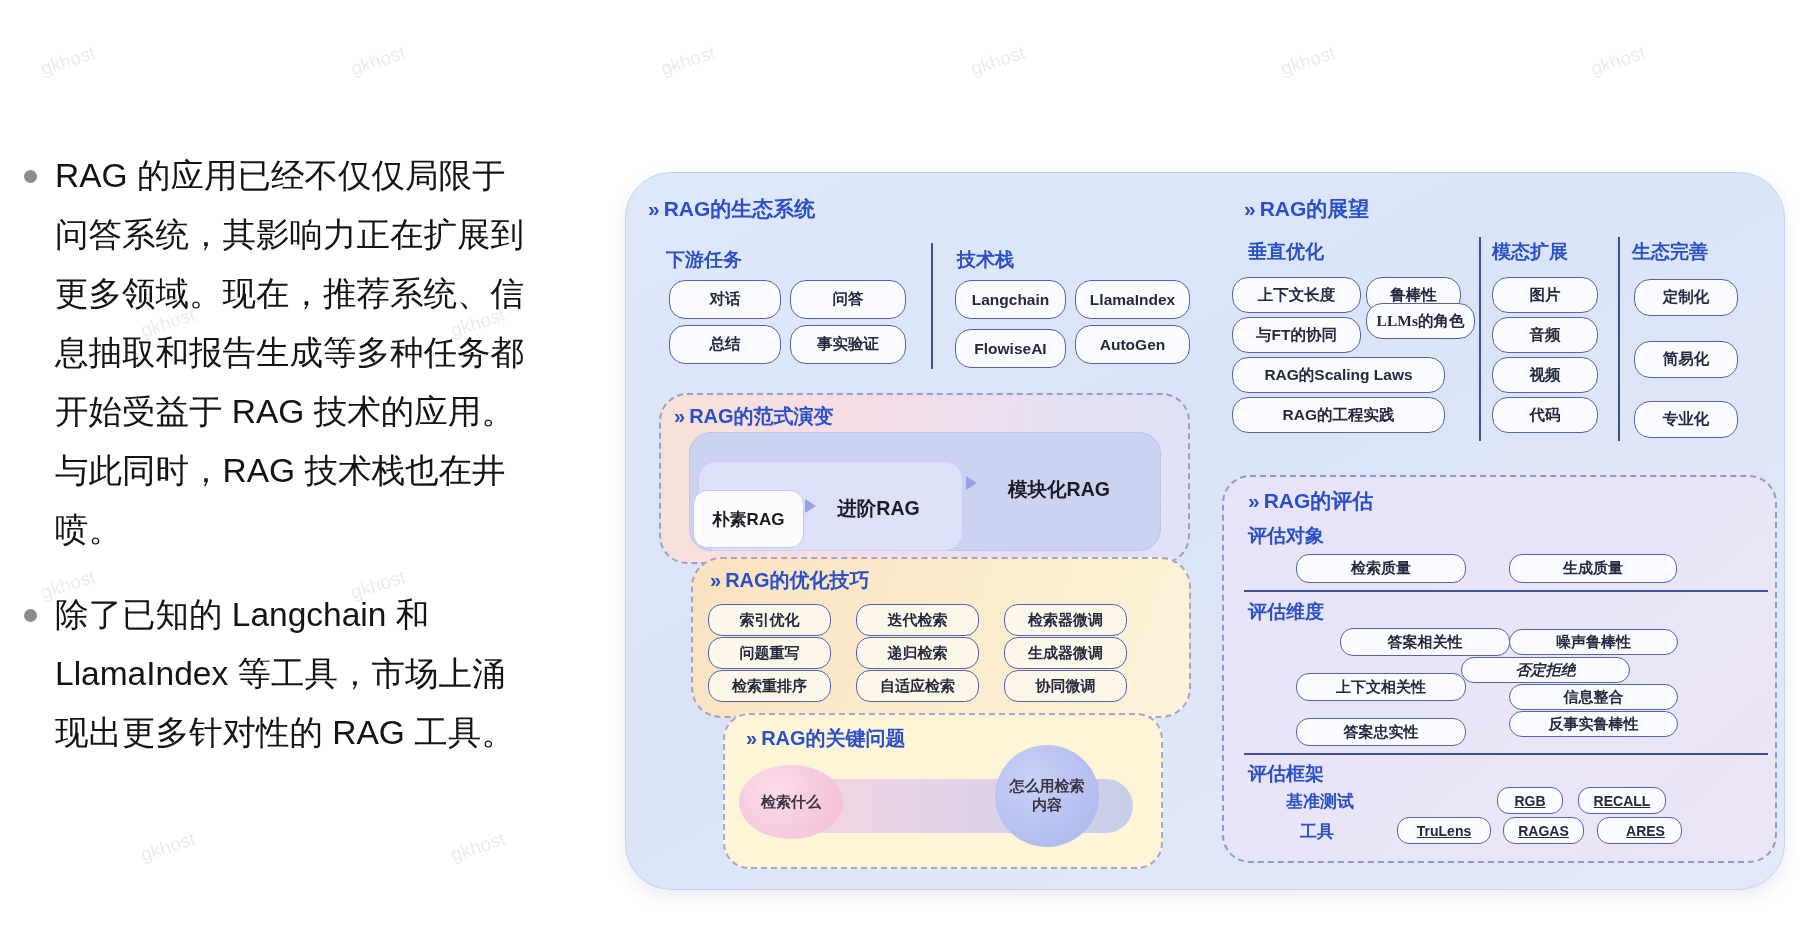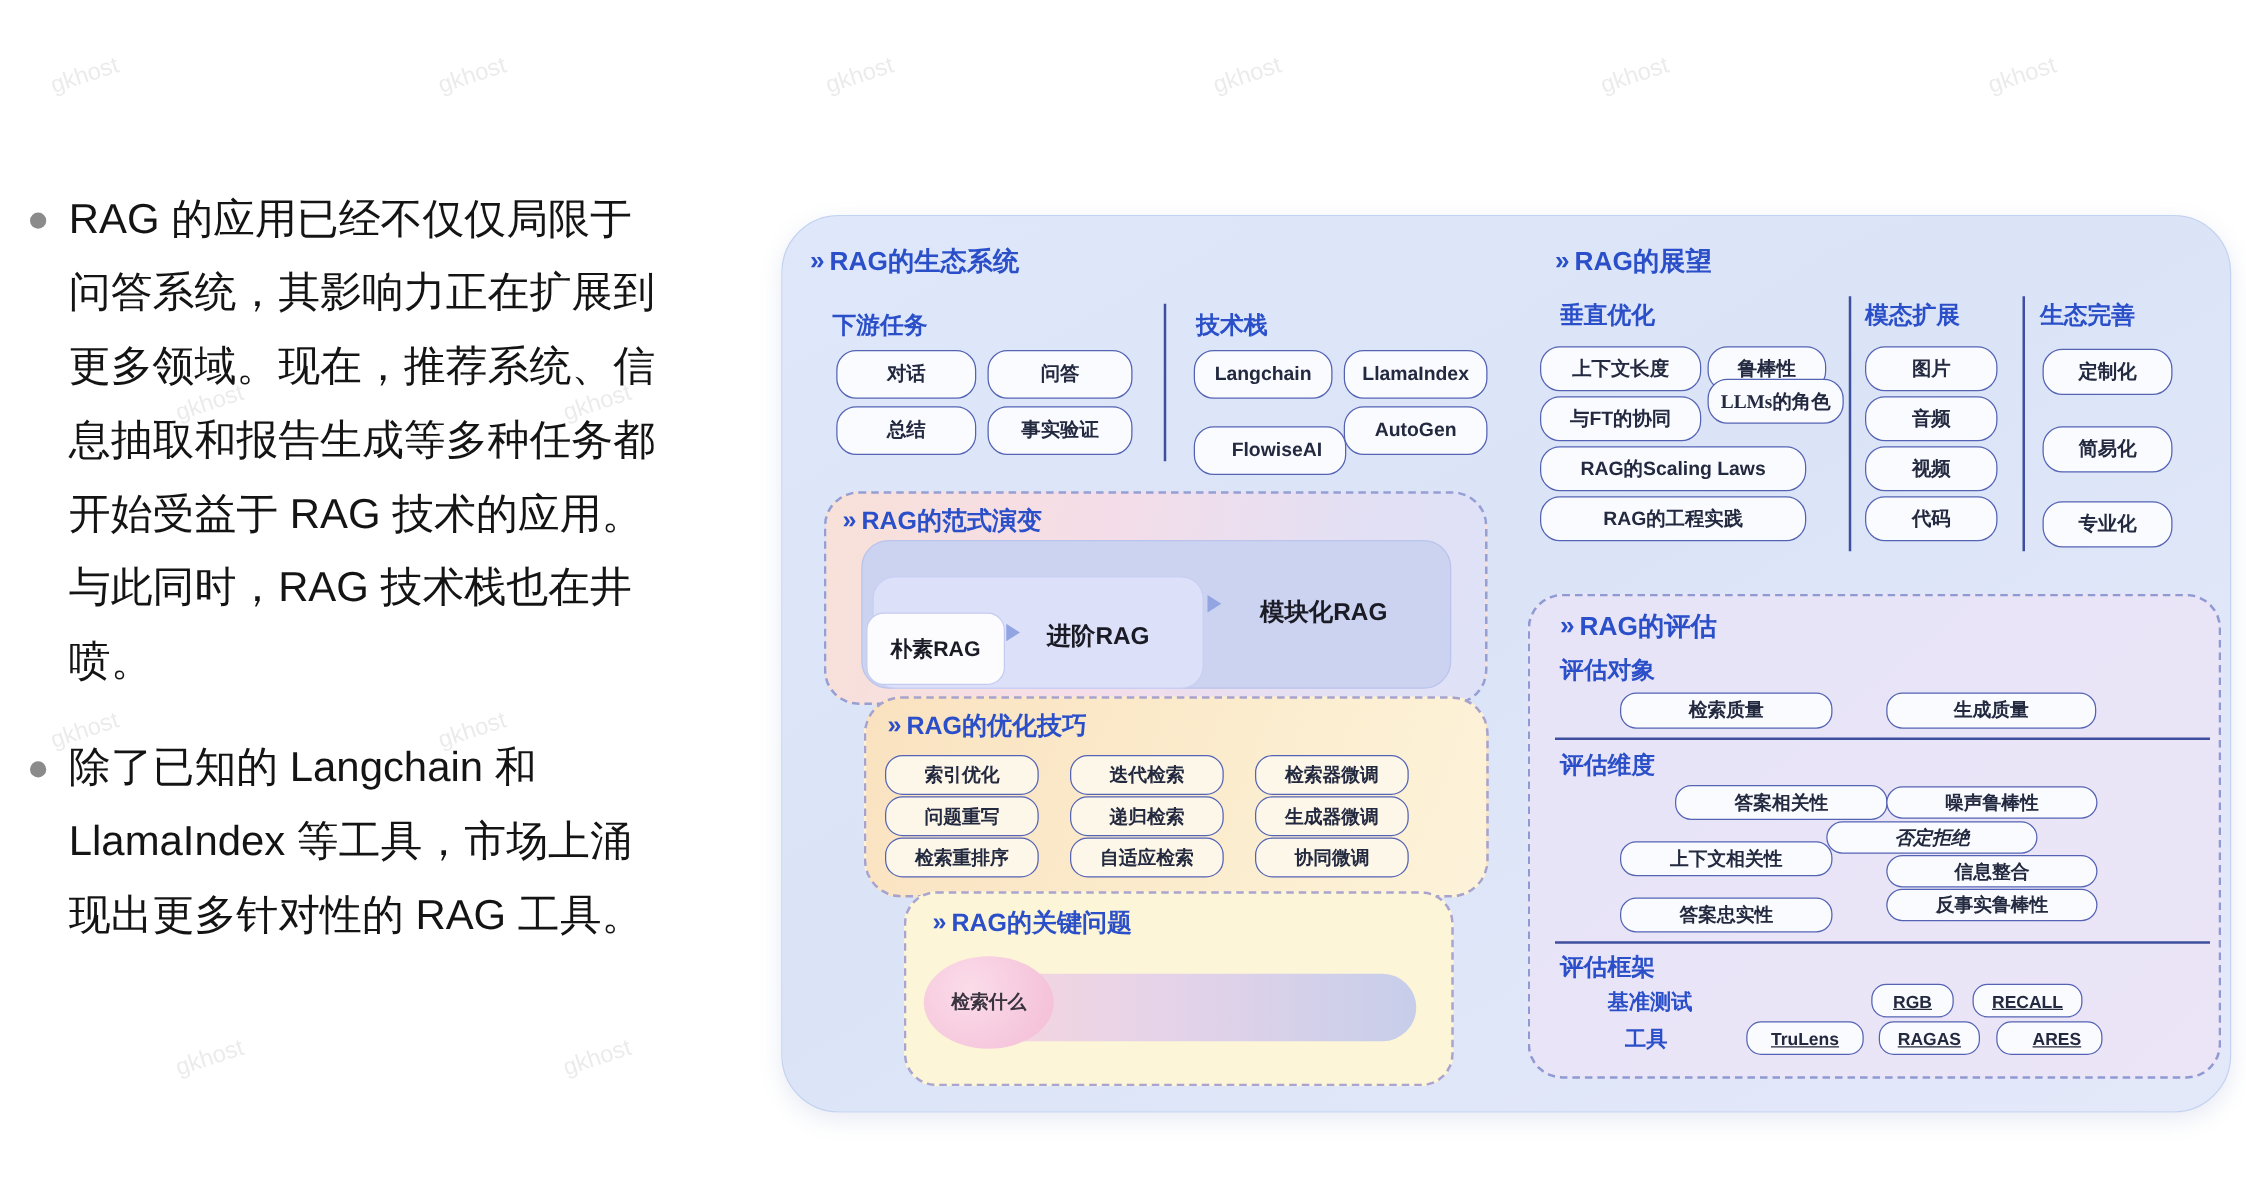--- a/index.html
+++ b/index.html
@@ -123,21 +123,21 @@
     </div>
     <div class="lbl" style="left:40px;top:74px;">下游任务</div>
     <div class="btn" style="left:43px;top:107px;width:110px;height:37px;">对话</div>
     <div class="btn" style="left:164px;top:107px;width:114px;height:37px;">问答</div>
     <div class="btn" style="left:43px;top:152px;width:110px;height:37px;">总结</div>
     <div class="btn" style="left:164px;top:152px;width:114px;height:37px;">事实验证</div>
     <div class="vdiv" style="left:305px;top:70px;height:126px;"></div>
     <div class="lbl" style="left:331px;top:74px;">技术栈</div>
     <div class="btn" style="left:329px;top:107px;width:109px;height:37px;">Langchain</div>
     <div class="btn" style="left:449px;top:107px;width:113px;height:37px;">LlamaIndex</div>
-    <div class="btn" style="left:329px;top:168px;width:109px;height:37px;padding-left:11px;">FlowiseAI</div>
+    <div class="btn" style="left:329px;top:156px;width:109px;height:37px;">FlowiseAI</div>
     <div class="btn" style="left:449px;top:152px;width:113px;height:37px;">AutoGen</div>
 
     <div class="hdr hdr-21" style="left:618px;top:22px;">
       <span class="hdr-arrow">»</span>
       <span>RAG的展望</span>
     </div>
     <div class="lbl" style="left:622px;top:66px;">垂直优化</div>
     <div class="btn" style="left:606px;top:104px;width:127px;height:34px;">上下文长度</div>
     <div class="btn" style="left:740px;top:104px;width:93px;height:34px;">鲁棒性</div>
     <div class="btn" style="left:606px;top:144px;width:127px;height:34px;">与FT的协同</div>
@@ -185,20 +185,23 @@
     <div class="btn btn-opt" style="left:378px;top:497px;width:121px;height:30px;">协同微调</div>
 
     <div class="box-keyq"></div>
     <div class="hdr hdr-20" style="left:120px;top:552px;">
       <span class="hdr-arrow">»</span>
       <span>RAG的关键问题</span>
     </div>
     <div class="kq-band"></div>
     <div class="blob blob1">
       <span>检索什么</span>
+    </div>
+    <div class="blob blob3">
+      <span>怎么用检索内容</span>
     </div>
 
     <div class="box-eval"></div>
     <div class="hdr hdr-21" style="left:622px;top:314px;">
       <span class="hdr-arrow">»</span>
       <span>RAG的评估</span>
     </div>
     <div class="lbl" style="left:622px;top:350px;">评估对象</div>
     <div class="btn btn-eval" style="left:670px;top:381px;width:168px;height:27px;">检索质量</div>
     <div class="btn btn-eval" style="left:883px;top:381px;width:166px;height:27px;">生成质量</div>

